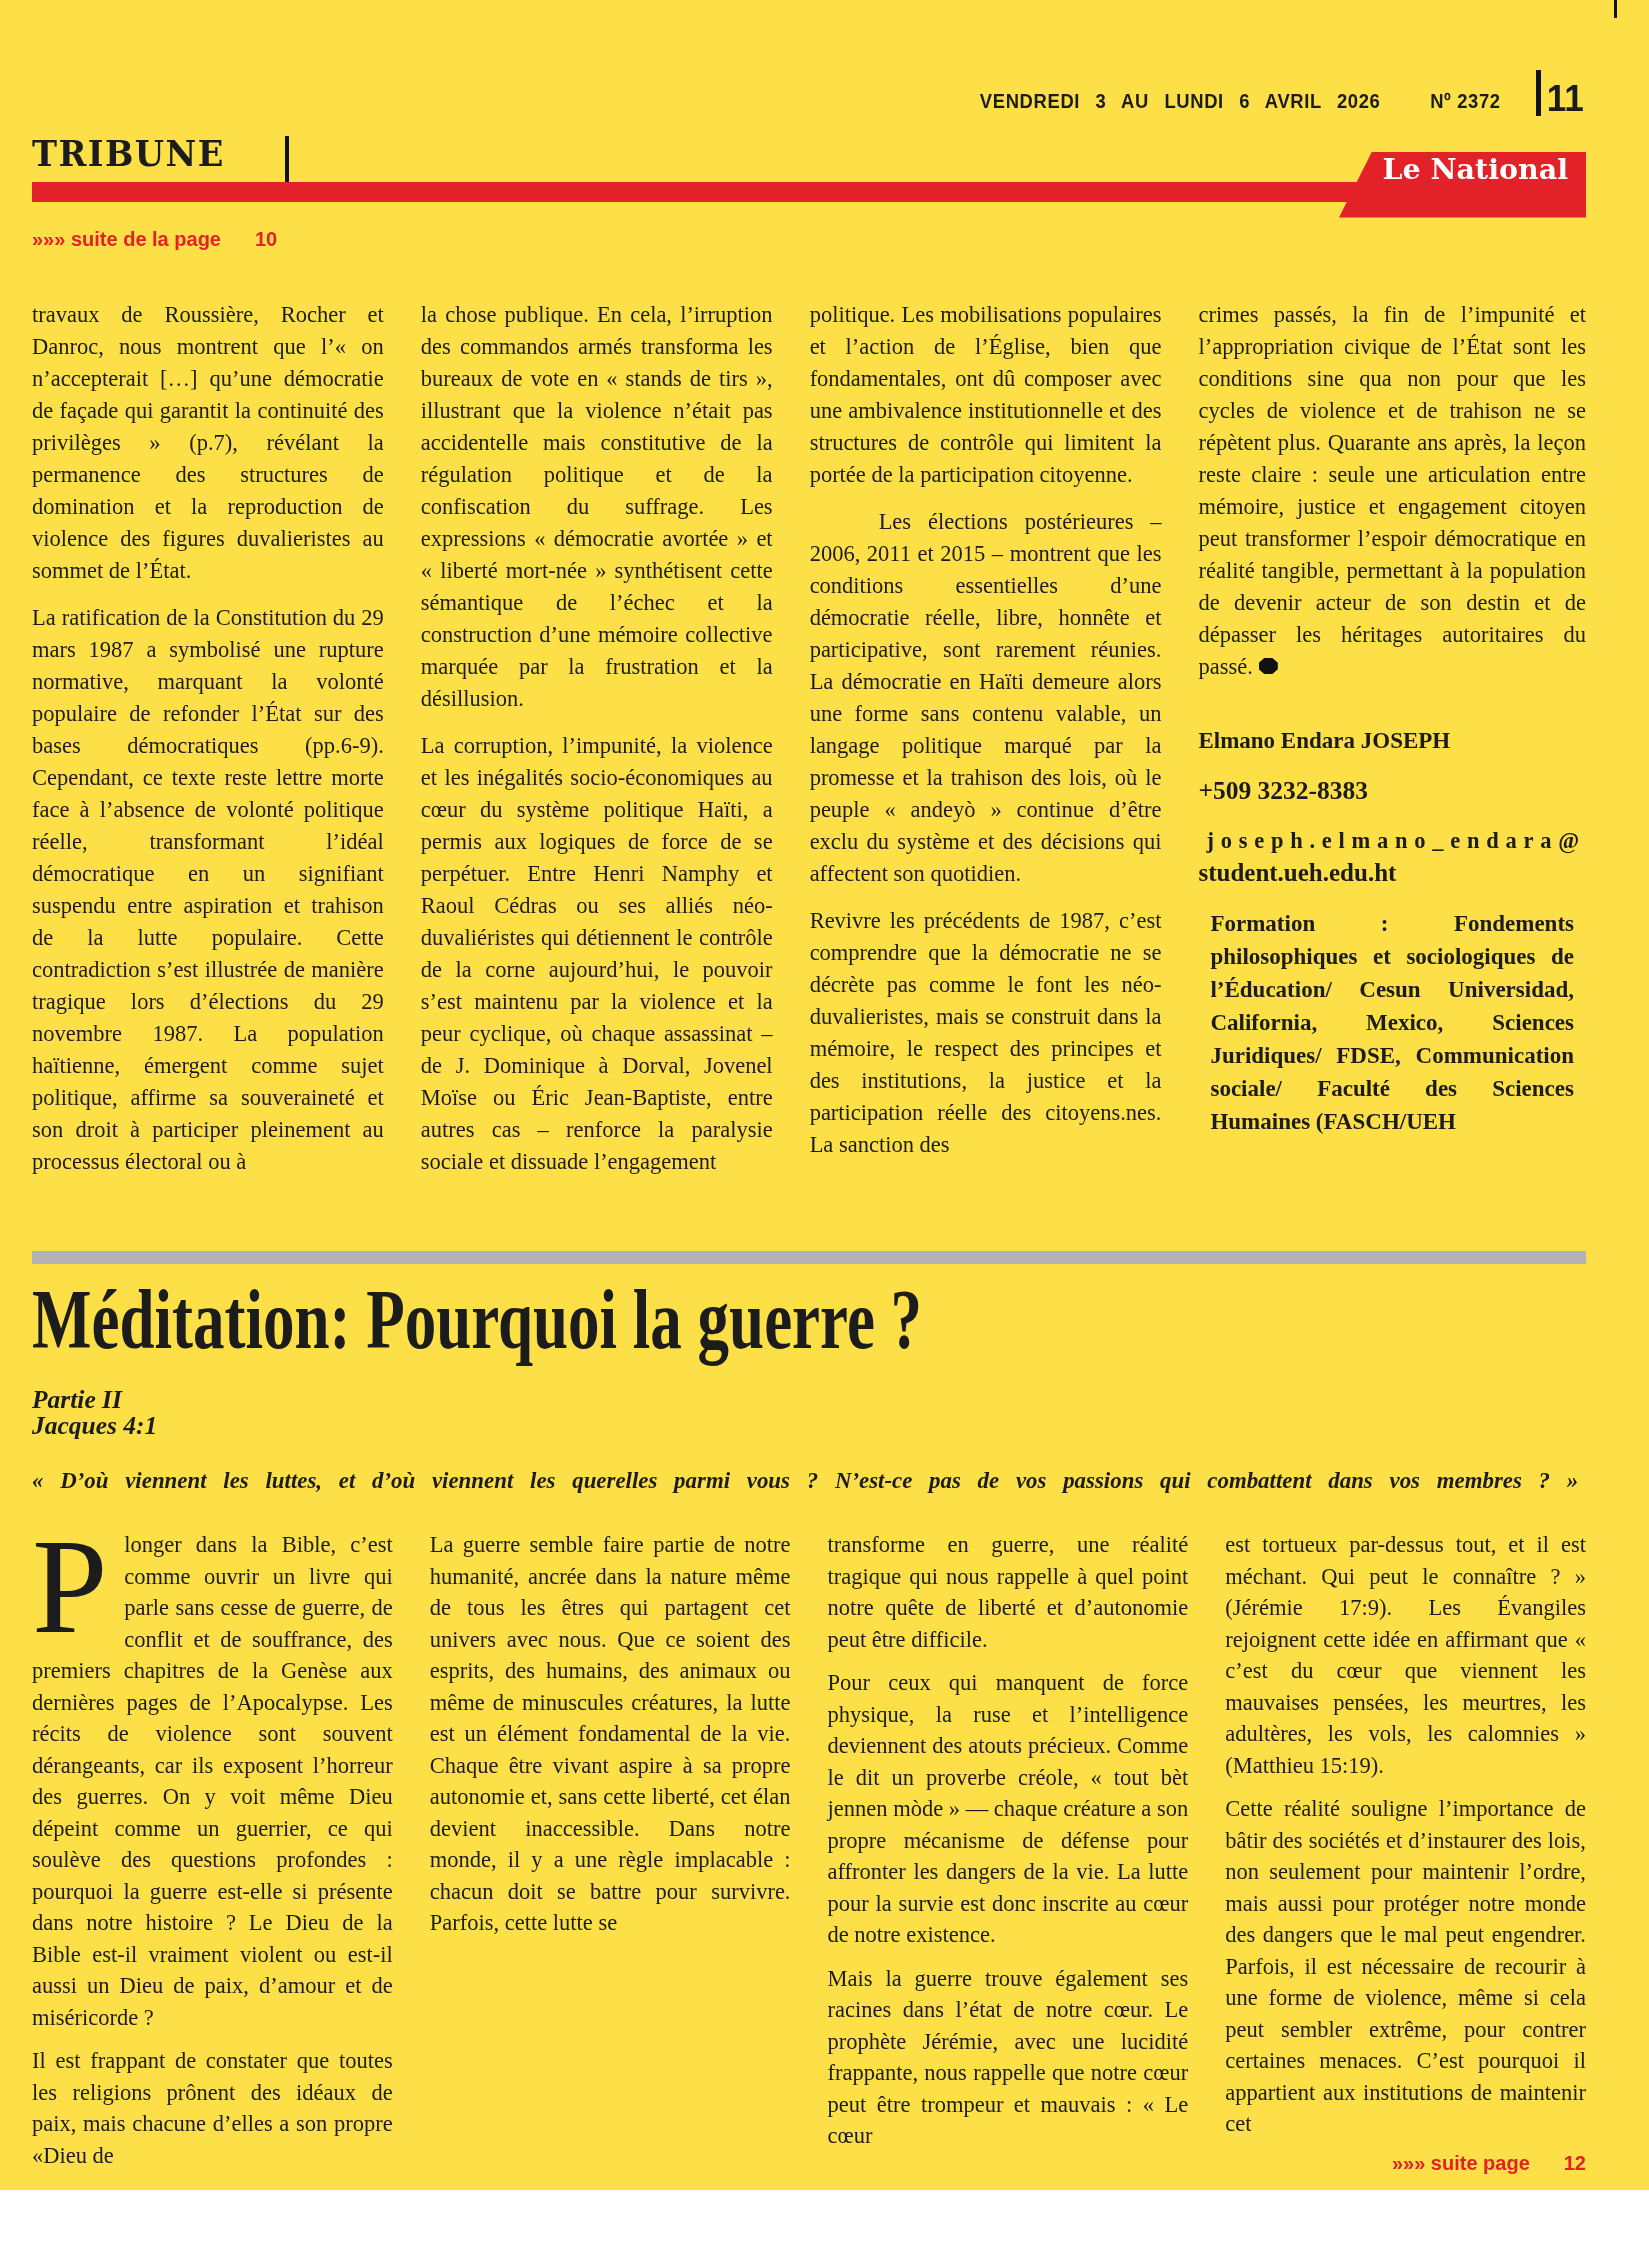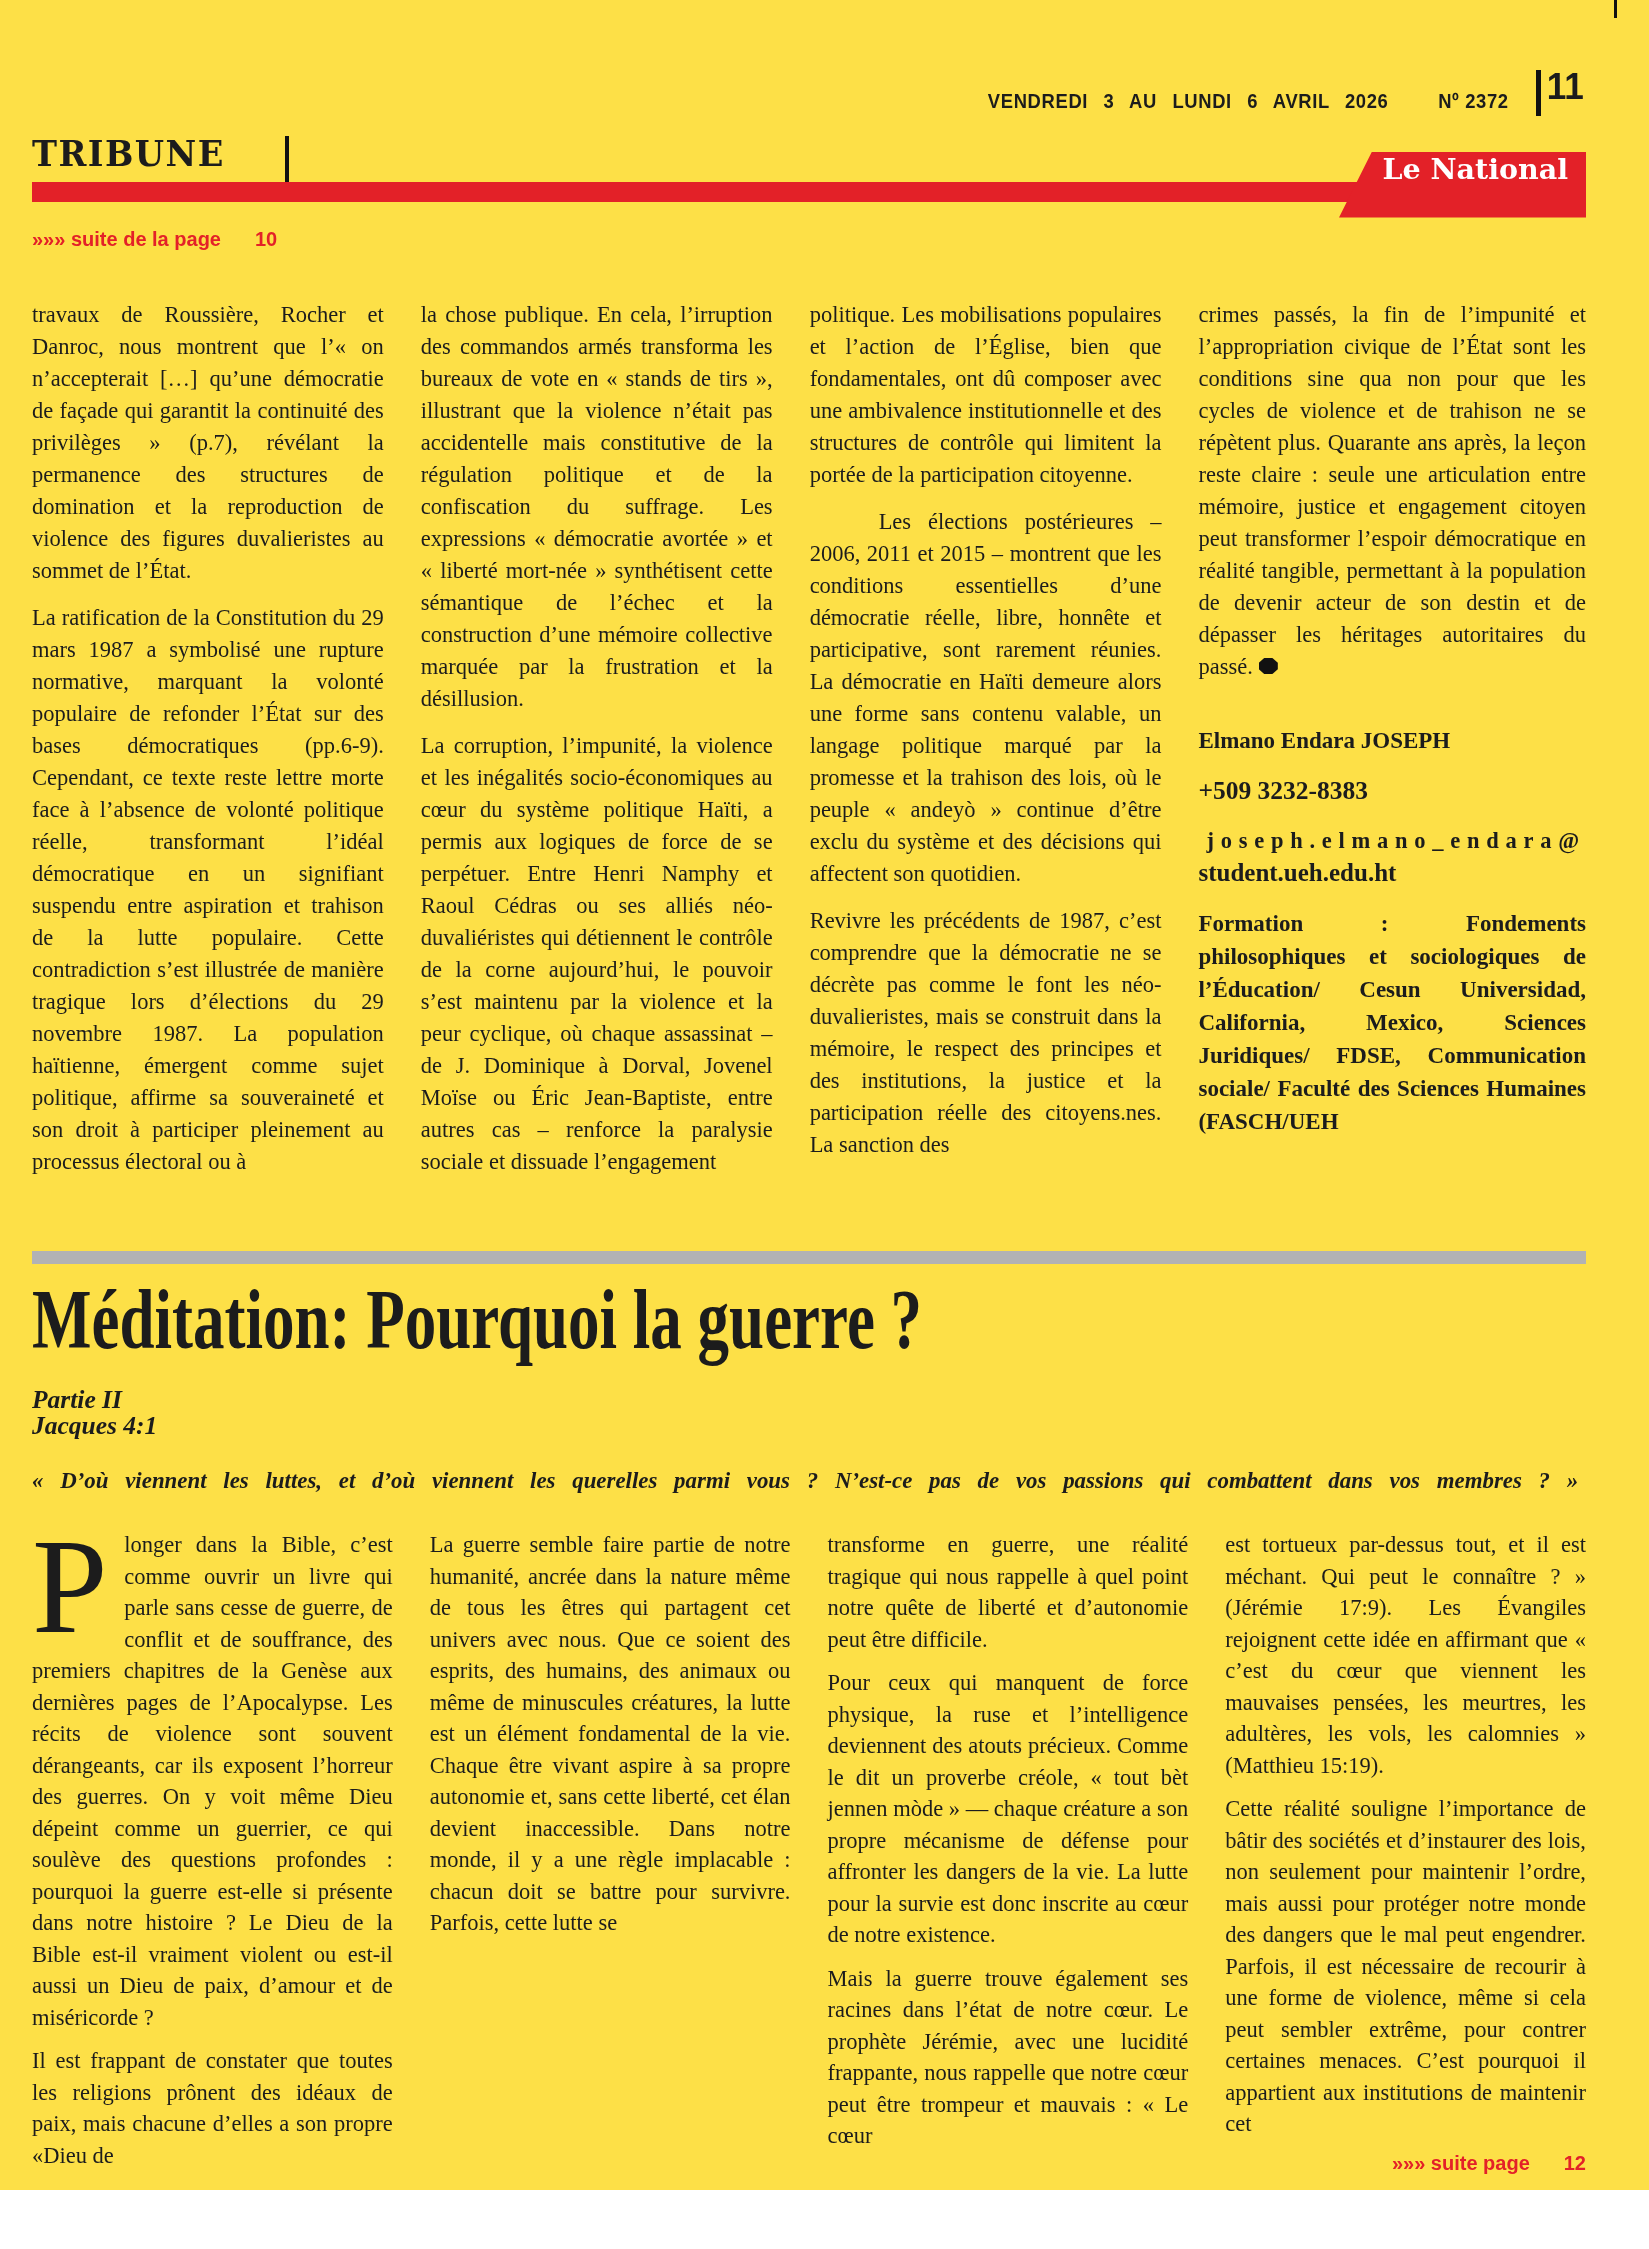--- a/index.html
+++ b/index.html
@@ -7,21 +7,21 @@
         padding:73px 64px 0 32px;background:#fde047;overflow:hidden;
         font-family:"Liberation Serif",serif;color:#1c1c1c;}
   
   .folio{display:flex;justify-content:flex-end;align-items:flex-end;height:43px;}
   .folio .dateline{font-family:"Liberation Sans",sans-serif;font-weight:bold;
         font-size:20px;letter-spacing:0.7px;word-spacing:10.5px;transform:scaleX(.92);
         transform-origin:right bottom;margin-bottom:3px;}
   .folio .issue{font-family:"Liberation Sans",sans-serif;font-weight:bold;
         font-size:20px;letter-spacing:0.7px;margin:0 0 3px 43px;transform:scaleX(.92);
         transform-origin:right bottom;}
-  .folio .pagebox{display:flex;margin-left:28px;}
+  .folio .pagebox{display:flex;align-items:flex-end;margin-left:36px;}
   .folio .pagebar{width:4.5px;height:46px;background:#111;}
   .folio .pagenum{font-family:"Liberation Sans",sans-serif;font-weight:bold;
         font-size:37px;line-height:.92;padding-left:6px;transform:scaleX(.95);
         transform-origin:left bottom;}
   .corner-tick{position:absolute;top:0;right:33px;width:3px;height:18px;background:#111;}
   
   .masthead{position:relative;height:66px;margin-top:19.5px;}
   .section-title{position:absolute;left:0;top:-3px;
         font-family:"DejaVu Serif",serif;font-weight:bold;font-size:35px;
         letter-spacing:1.5px;transform:scaleX(.96);transform-origin:left top;}
@@ -45,21 +45,21 @@
   .bp.indent{text-indent:69px;}
   .endmark{display:inline-block;width:19px;height:16.5px;background:#111;margin-left:6px;
         vertical-align:-0.7px;
         clip-path:polygon(30% 0,70% 0,100% 30%,100% 70%,70% 100%,30% 100%,0 70%,0 30%);}
   
   .author{margin-top:42px;font-weight:bold;}
   .author .a-name{font-size:23px;line-height:32px;margin:0 0 18px 0;}
   .author .a-phone{font-size:25.5px;line-height:32px;margin:0 0 18px 0;}
   .author .a-email1{font-size:22.5px;line-height:31.5px;letter-spacing:.30em;white-space:nowrap;margin-left:8px;}
   .author .a-email2{font-size:25px;line-height:33px;margin-bottom:18px;}
-  .author .a-formation{font-size:23px;line-height:33px;text-align:justify;margin:0;}
+  .author .a-formation{font-size:23px;line-height:33px;text-align:justify;margin:12px;}
   
   .divider{margin-top:34px;height:13.5px;background:#b2b2b4;}
   .headline{margin:13.5px 0 0 0;font-family:"Liberation Serif",serif;font-weight:bold;
         font-size:84px;line-height:1.0;white-space:nowrap;transform:scaleX(.75);
         transform-origin:left top;}
   .kicker{font-weight:bold;font-style:italic;font-size:25.5px;line-height:1;margin:0;}
   .kicker.part{margin-top:25.5px;}
   .kicker.verse{}
   .lead-quote{margin-top:28.5px;font-weight:bold;font-style:italic;font-size:23px;
         line-height:1.2;text-align:justify;text-align-last:justify;transform:scaleX(.995);

